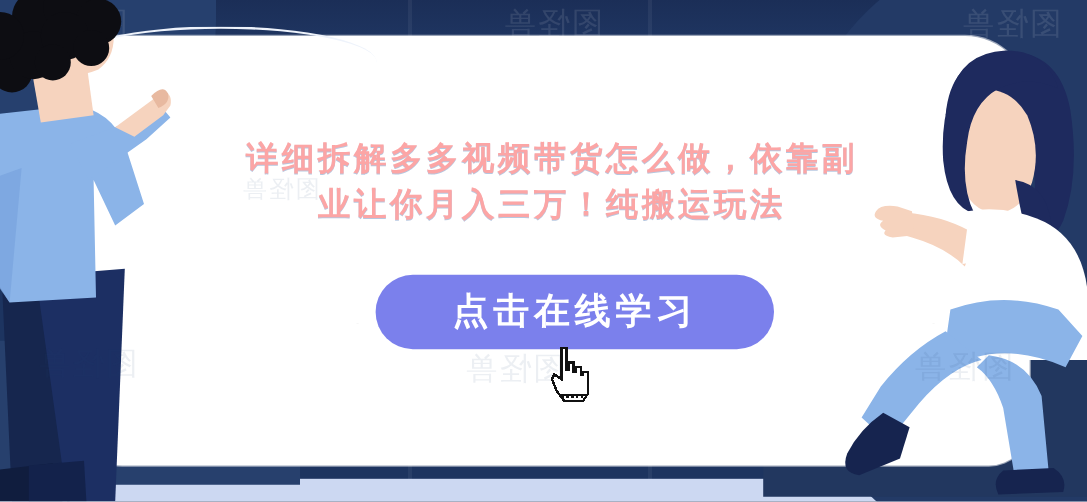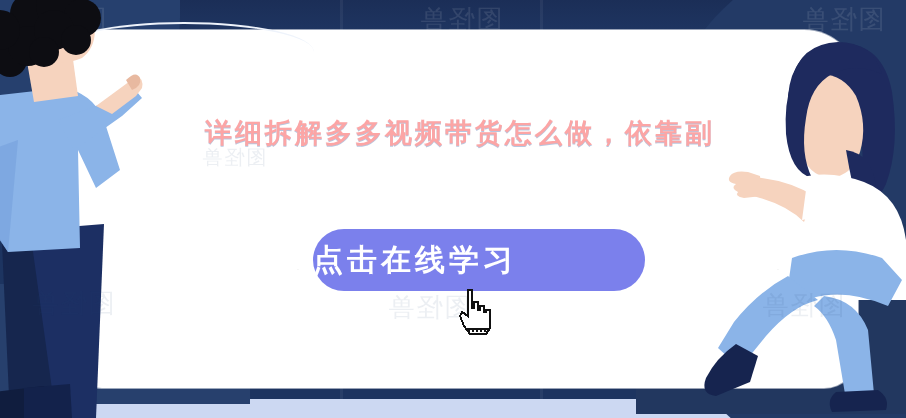--- a/index.html
+++ b/index.html
@@ -118,21 +118,21 @@
   .headline .l1{display:block;}
   .headline .l2{display:block;}
 
   
   .cta{
     position:absolute;
     left:313px;top:229px;
     width:332px;height:62px;
     background:#7b80ec;
     border-radius:999px;
-    display:flex;align-items:center;
+    display:flex;align-items:center;justify-content:center;
     cursor:pointer;
     border:none;
     padding:0;
   }
   .cta-label{
     color:#ffffff;
     font-family:"DejaVu Sans","Liberation Sans",sans-serif;
     font-weight:bold;
     font-size:30px;
     letter-spacing:4px;
@@ -251,20 +251,21 @@
     <path d="M96 258 Q140 242 186 258 L206 280 L192 306 Q150 288 116 298 L92 286 Z" fill="#8bb4e8"></path>
     <path d="M92 276 Q62 292 38 322 L22 348 L44 368 L70 336 Q96 306 122 300 Z" fill="#8bb4e8"></path>
     <path d="M128 296 Q160 300 172 330 L178 394 L150 400 L140 340 Q132 316 118 306 Z" fill="#8bb4e8"></path>
 
     <path d="M40 344 Q20 358 10 378 Q4 394 20 396 L54 382 L62 356 Z" fill="#16244f"></path>
     <path d="M140 392 L182 390 Q194 398 190 410 L136 412 Q130 400 140 392 Z" fill="#16244f"></path>
   </svg>
 
   <div class="headline">
     <span class="l1">详细拆解多多视频带货怎么做，依靠副</span>
+    <span class="l2">业让你月入三万！纯搬运玩法</span>
   </div>
 
   <div class="wm dark w7">图怪兽</div>
   <div class="wm dark w4">图怪兽</div>
   <div class="wm dark w5">图怪兽</div>
   <div class="wm dark w6">图怪兽</div>
 
   <button class="cta">
     <span class="cta-label">点击在线学习</span>
   </button>

